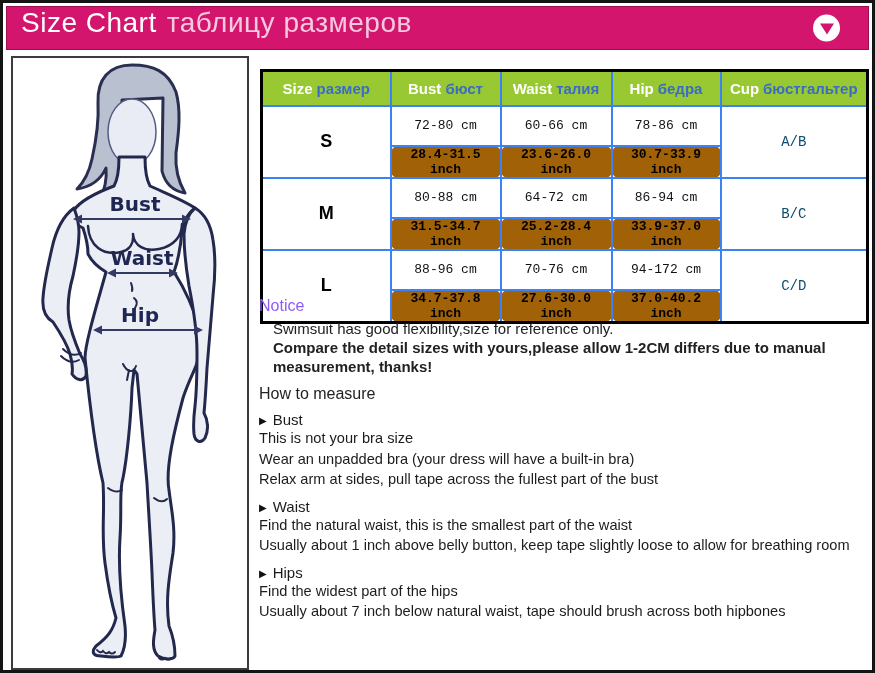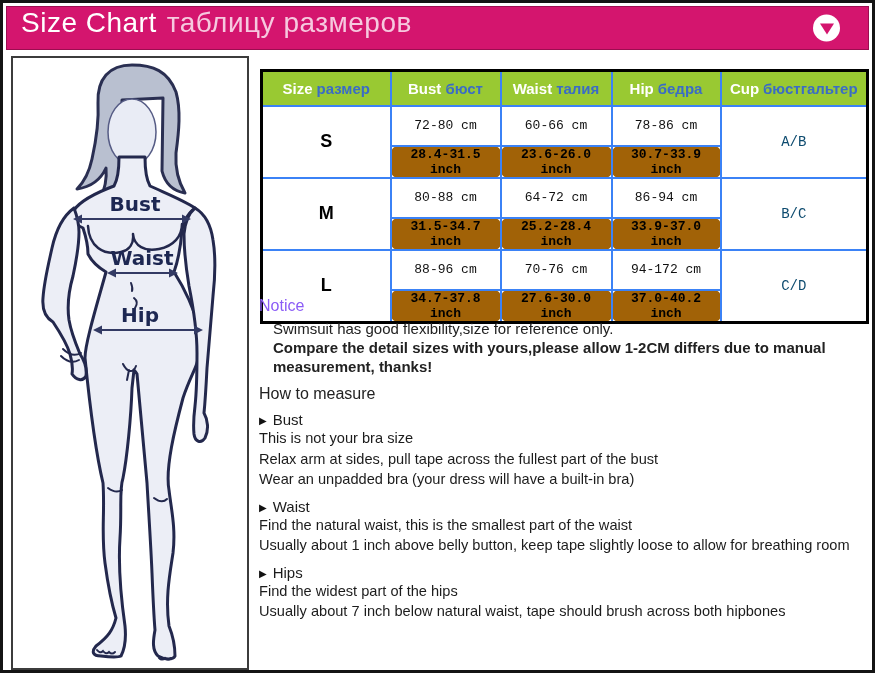--- a/index.html
+++ b/index.html
@@ -210,22 +210,22 @@
   <div class="text-col">
     <div class="notice-title">Notice</div>
     <div class="notice-line">Swimsuit has good flexibility,size for reference only.</div>
     <div class="notice-para">Compare the detail sizes with yours,please allow 1-2CM differs due to manual measurement, thanks!</div>
 
     <div class="howto-title">How to measure</div>
 
     <div class="m-section">
       <div class="m-label"><span class="bullet">▶</span><span>Bust</span></div>
       <div class="m-line">This is not your bra size</div>
+      <div class="m-line">Wear an unpadded bra (your dress will have a built-in bra)</div>
       <div class="m-line">Relax arm at sides, pull tape across the fullest part of the bust</div>
-      <div class="m-line">Wear an unpadded bra (your dress will have a built-in bra)</div>
     </div>
 
     <div class="m-section">
       <div class="m-label"><span class="bullet">▶</span><span>Waist</span></div>
       <div class="m-line">Find the natural waist, this is the smallest part of the waist</div>
       <div class="m-line">Usually about 1 inch above belly button, keep tape slightly loose to allow for breathing room</div>
     </div>
 
     <div class="m-section">
       <div class="m-label"><span class="bullet">▶</span><span>Hips</span></div>

